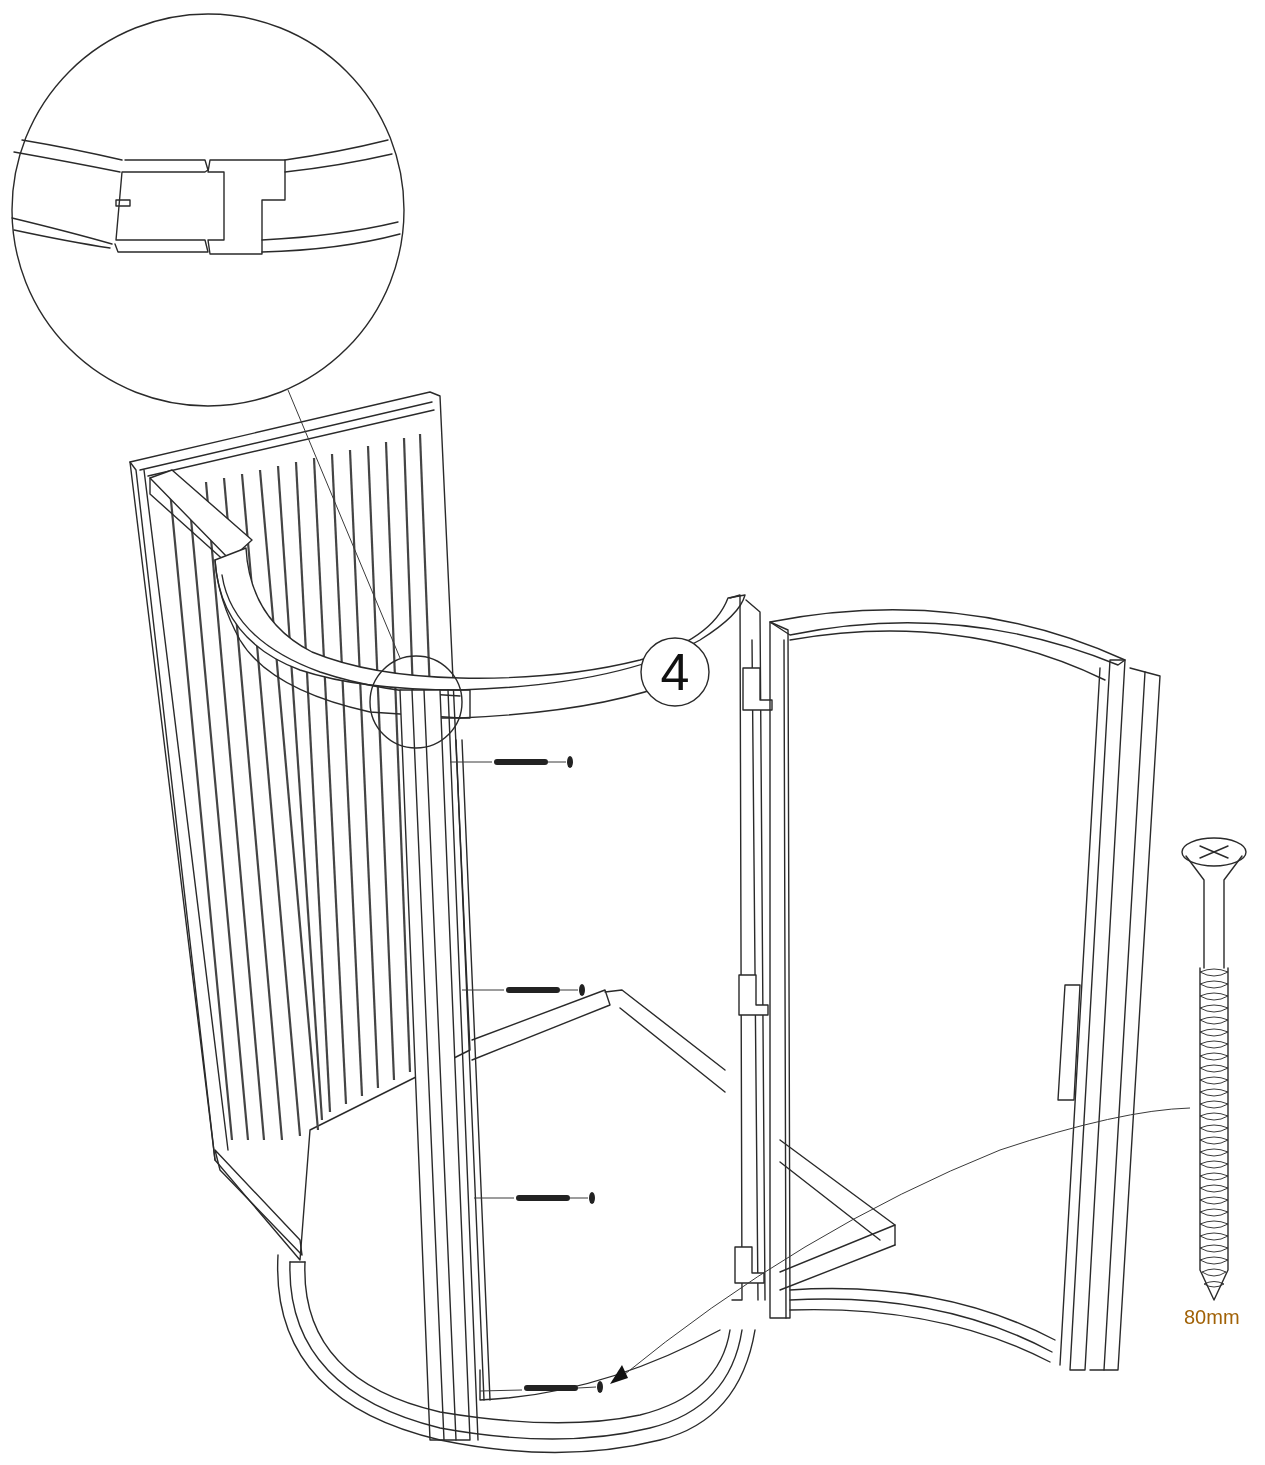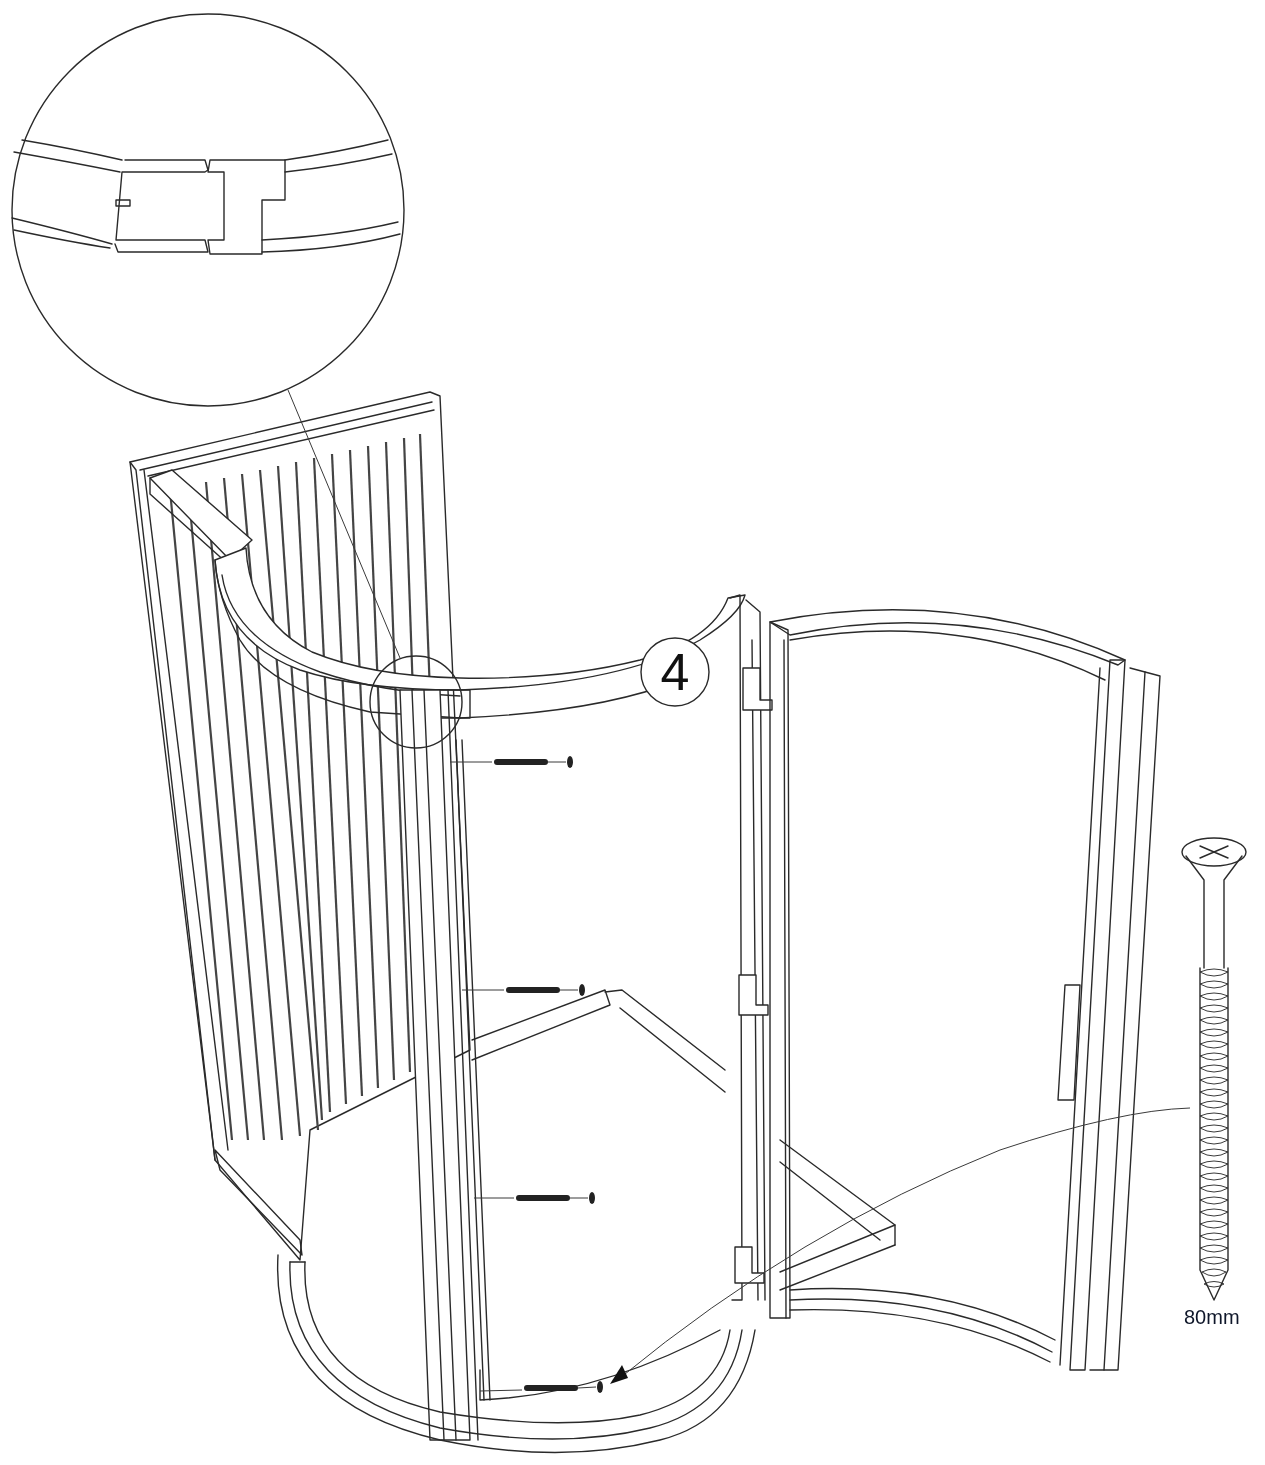--- a/index.html
+++ b/index.html
@@ -3,21 +3,21 @@
 <meta charset="utf-8">
 <style>
   html, body { margin:0; padding:0; background:#ffffff; }
   body { width:1265px; height:1465px; position:relative; overflow:hidden; font-family:"Liberation Sans", sans-serif; }
   svg { position:absolute; left:0; top:0; }
   .ln { fill:none; stroke:#2a2a2a; stroke-width:1.4; stroke-linecap:round; stroke-linejoin:round; }
   .thin { fill:none; stroke:#3a3a3a; stroke-width:1; }
   .rib { fill:none; stroke:#444; stroke-width:2.2; }
   .white { fill:#ffffff; }
   .step-label { position:absolute; left:641px; top:638px; width:68px; height:68px; display:flex; align-items:center; justify-content:center; font-size:52px; color:#111; }
-  .screw-label { position:absolute; left:1184px; top:1306px; font-size:20px; color:#0f172a; }
+  .screw-label { position:absolute; left:1184px; top:1306px; font-size:20px; color:#a16207; }
 </style>
 </head>
 <body>
 
 <svg width="1265" height="1465" viewBox="0 0 1265 1465">
 
   <g>
     <path class="ln" d="M130 462 L430 392 L440 396 L470 1050 L310 1130 L300 1260 L215 1160 Z"></path>
     <path class="ln" d="M140 470 L432 402"></path>
     <path class="ln" d="M148 476 L434 410"></path>

